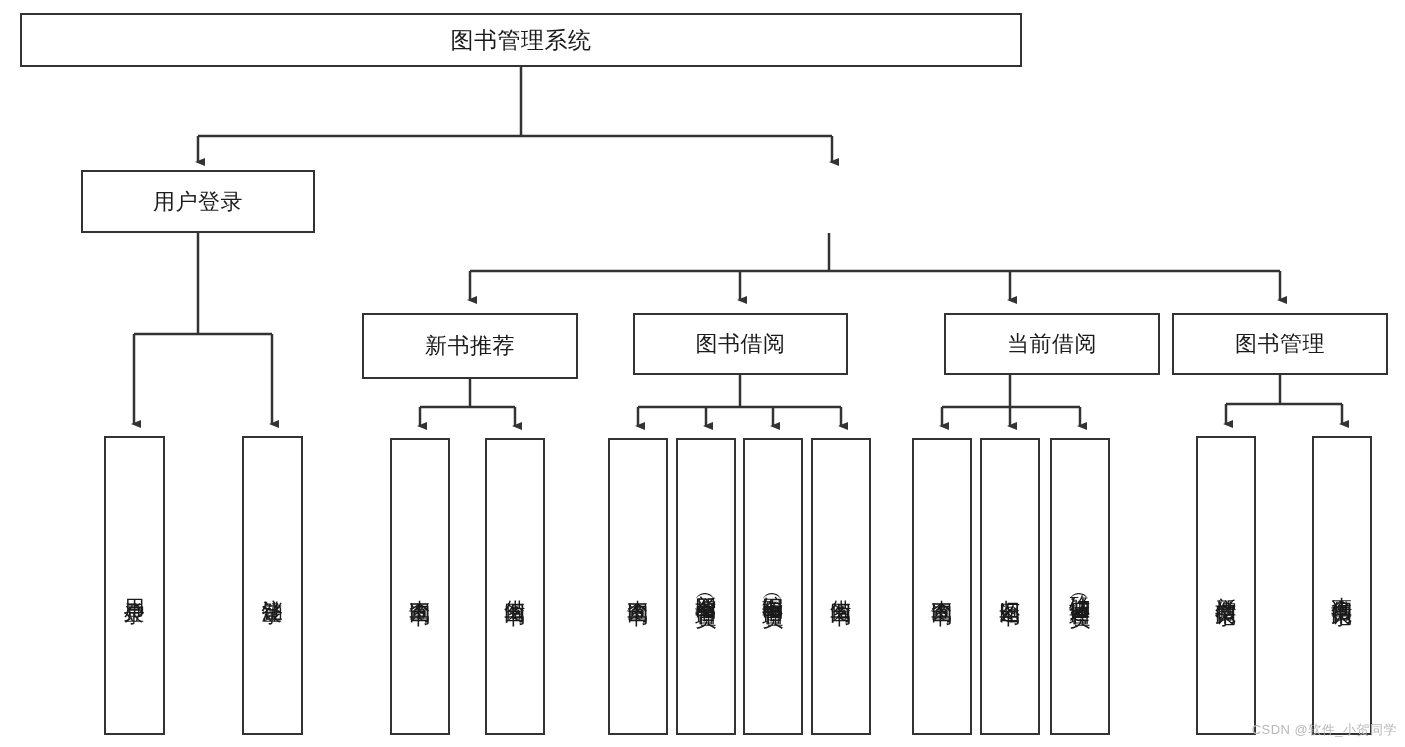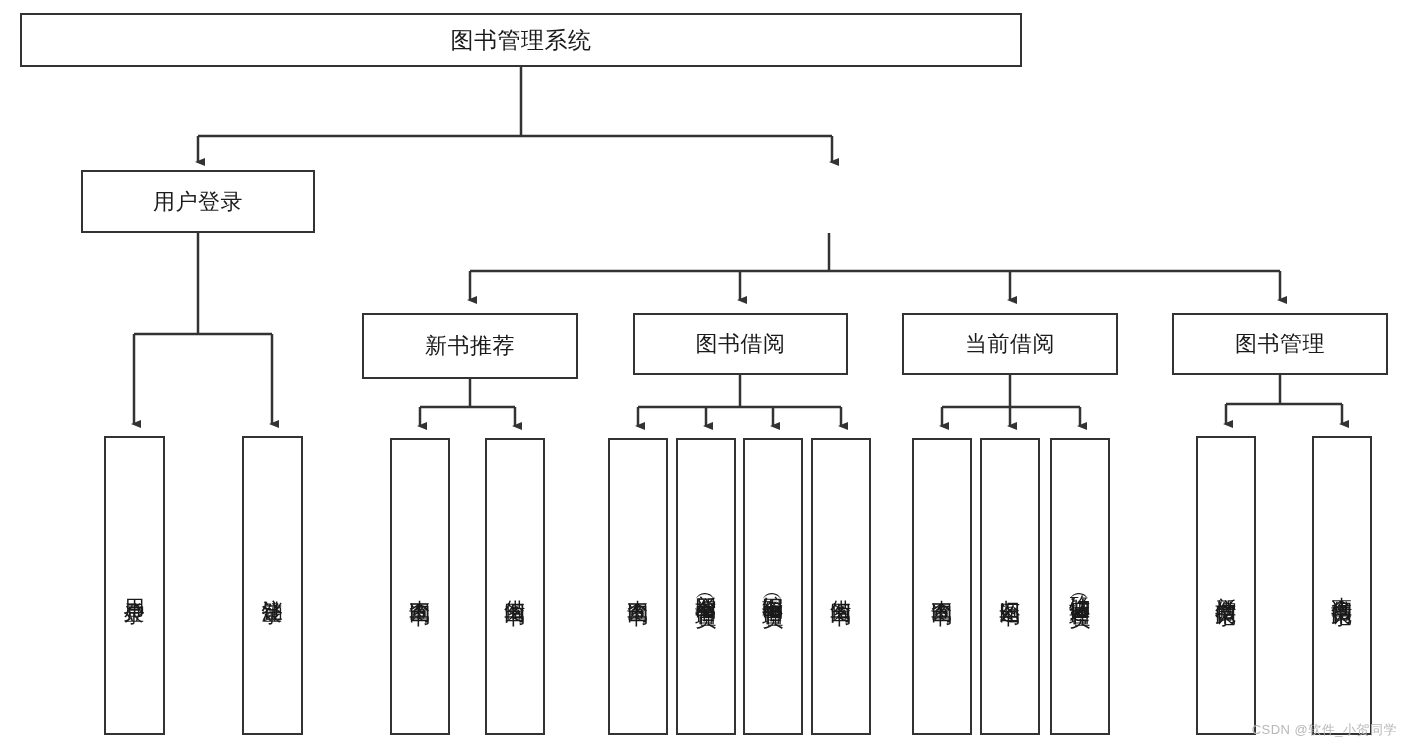--- a/index.html
+++ b/index.html
@@ -136,21 +136,21 @@
 
 
   <div class="node horizontal" style="left:362px; top:313px; width:216px; height:66px;">
     <span class="node-label">新书推荐</span>
   </div>
 
   <div class="node horizontal" style="left:633px; top:313px; width:215px; height:62px;">
     <span class="node-label">图书借阅</span>
   </div>
 
-  <div class="node horizontal" style="left:902px; top:313px; width:216px; height:62px;">
+  <div class="node horizontal" style="left:944px; top:313px; width:216px; height:62px;">
     <span class="node-label">当前借阅</span>
   </div>
 
   <div class="node horizontal" style="left:1172px; top:313px; width:216px; height:62px;">
     <span class="node-label">图书管理</span>
   </div>
 
   <div class="node vertical" style="left:104px; top:436px; width:61px; height:299px;">
     <span class="node-label">用户登录</span>
   </div>

